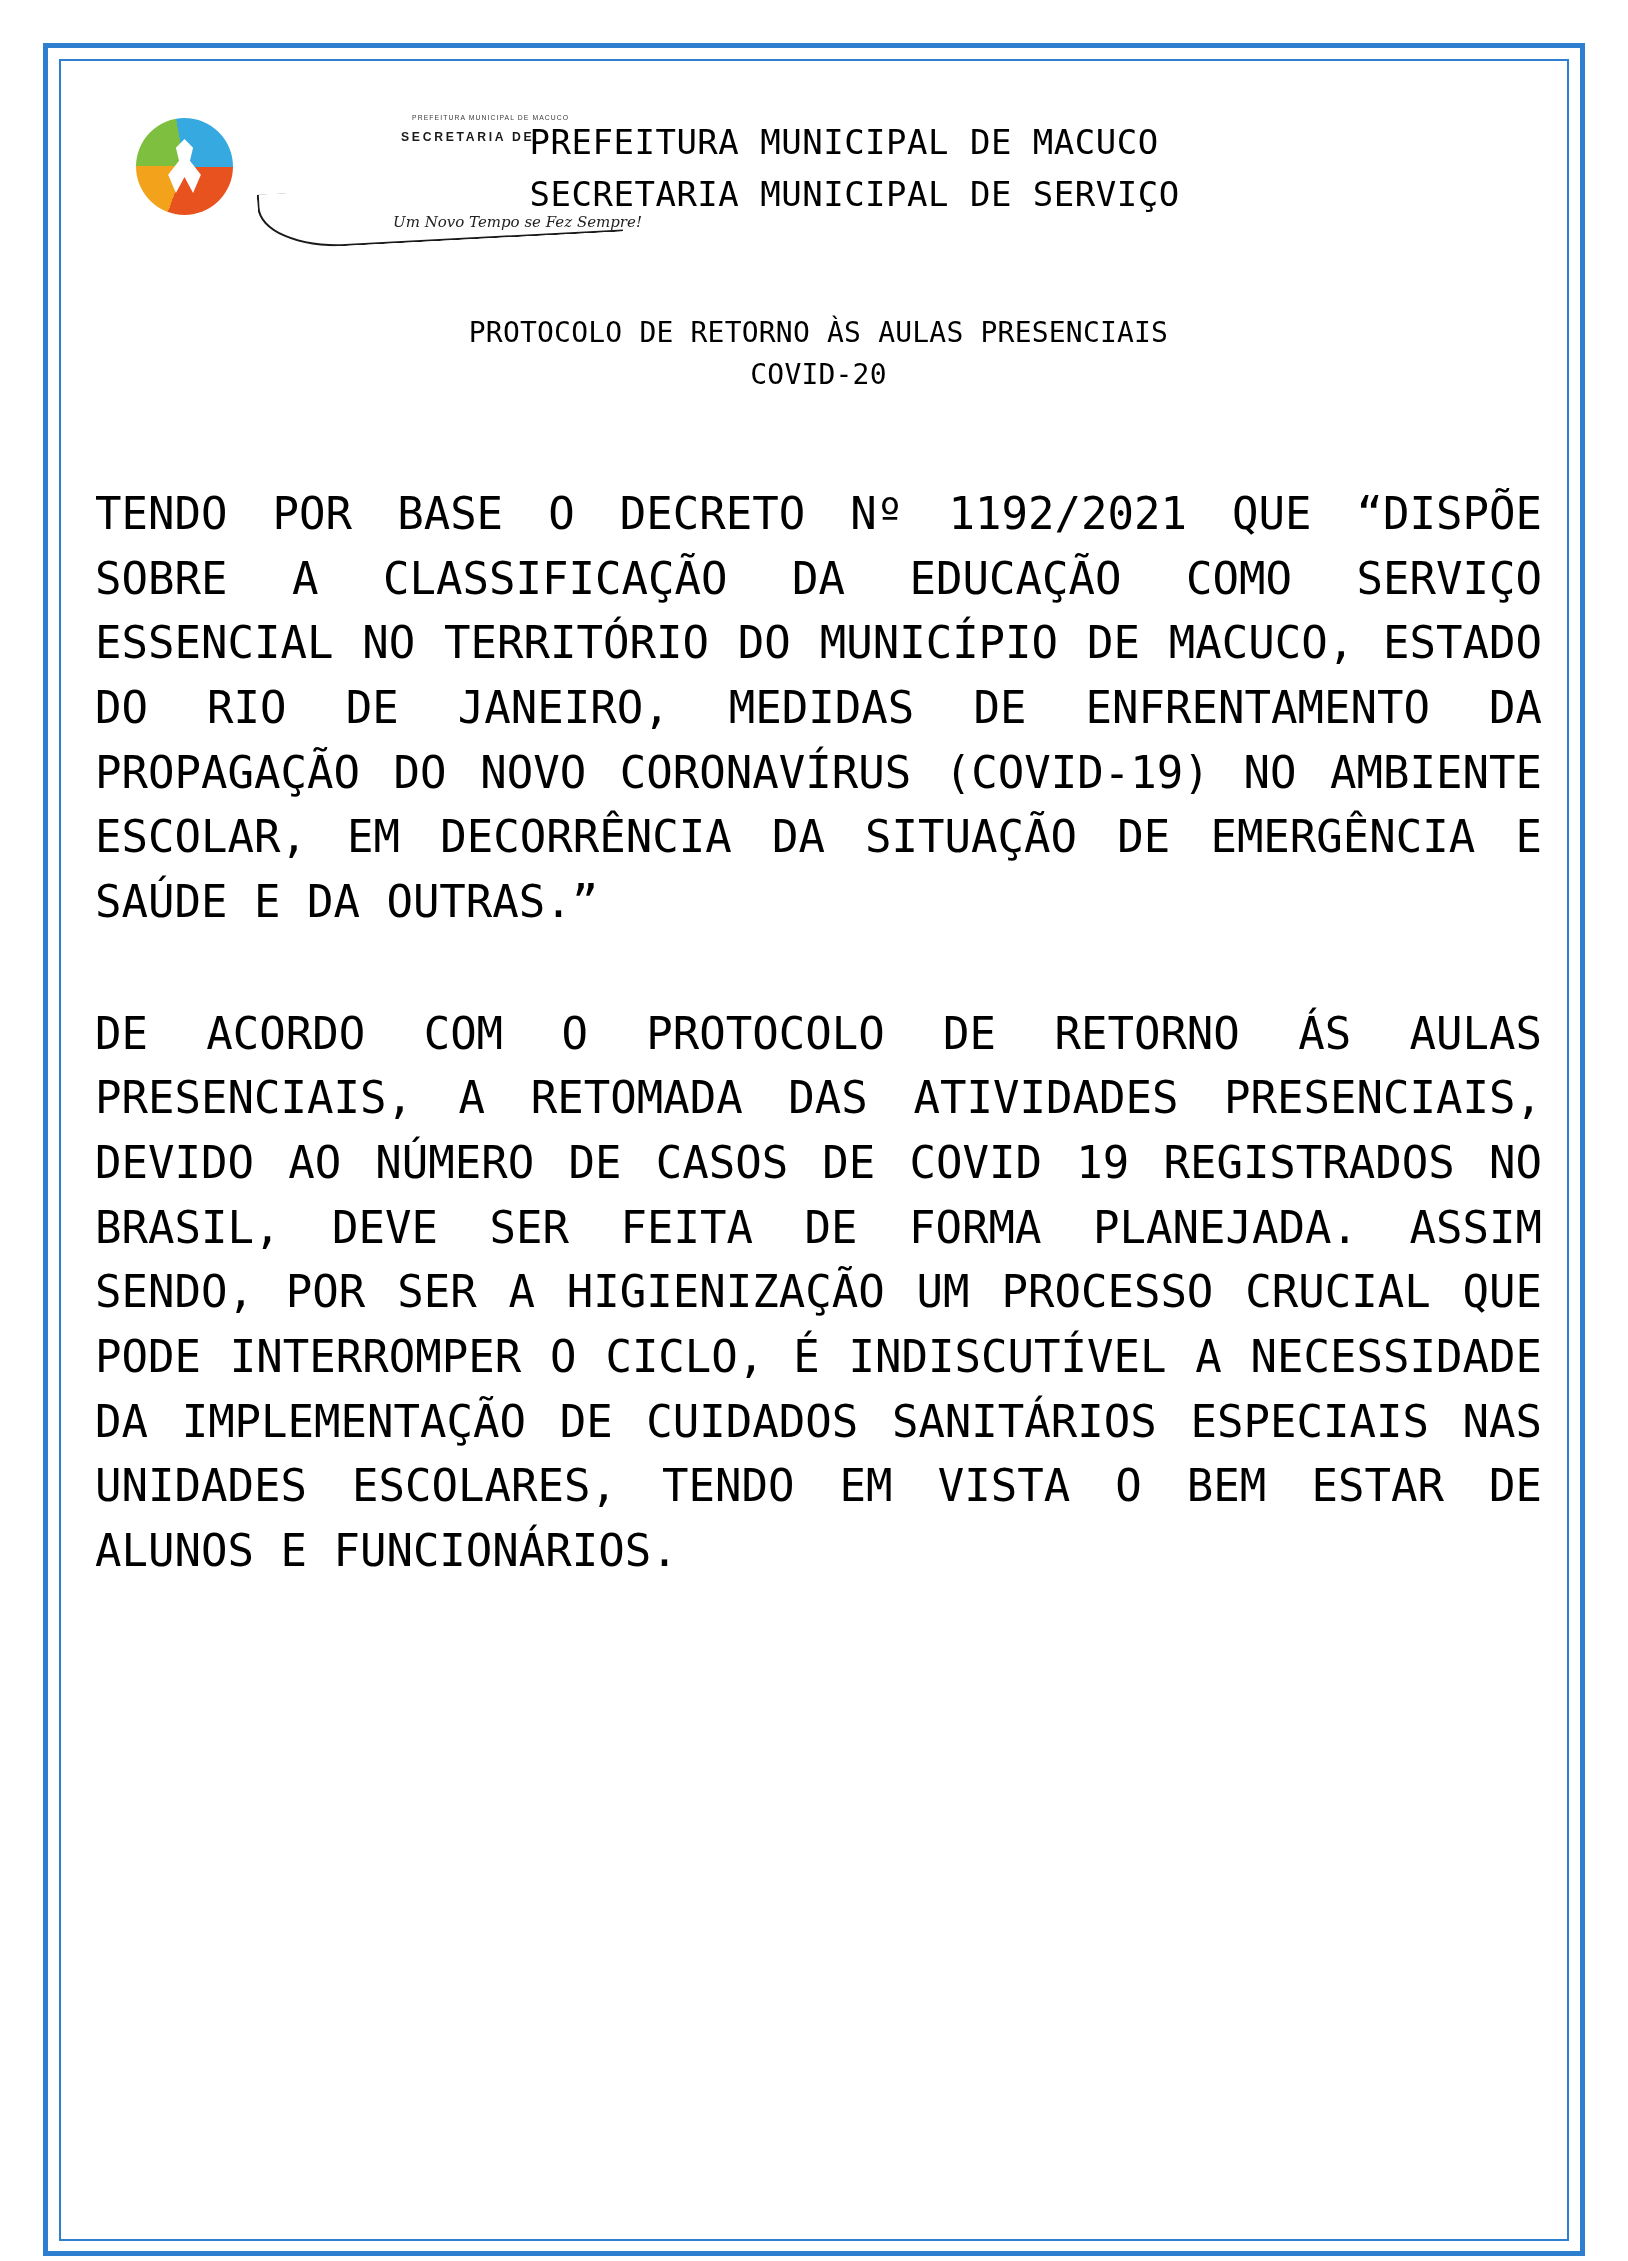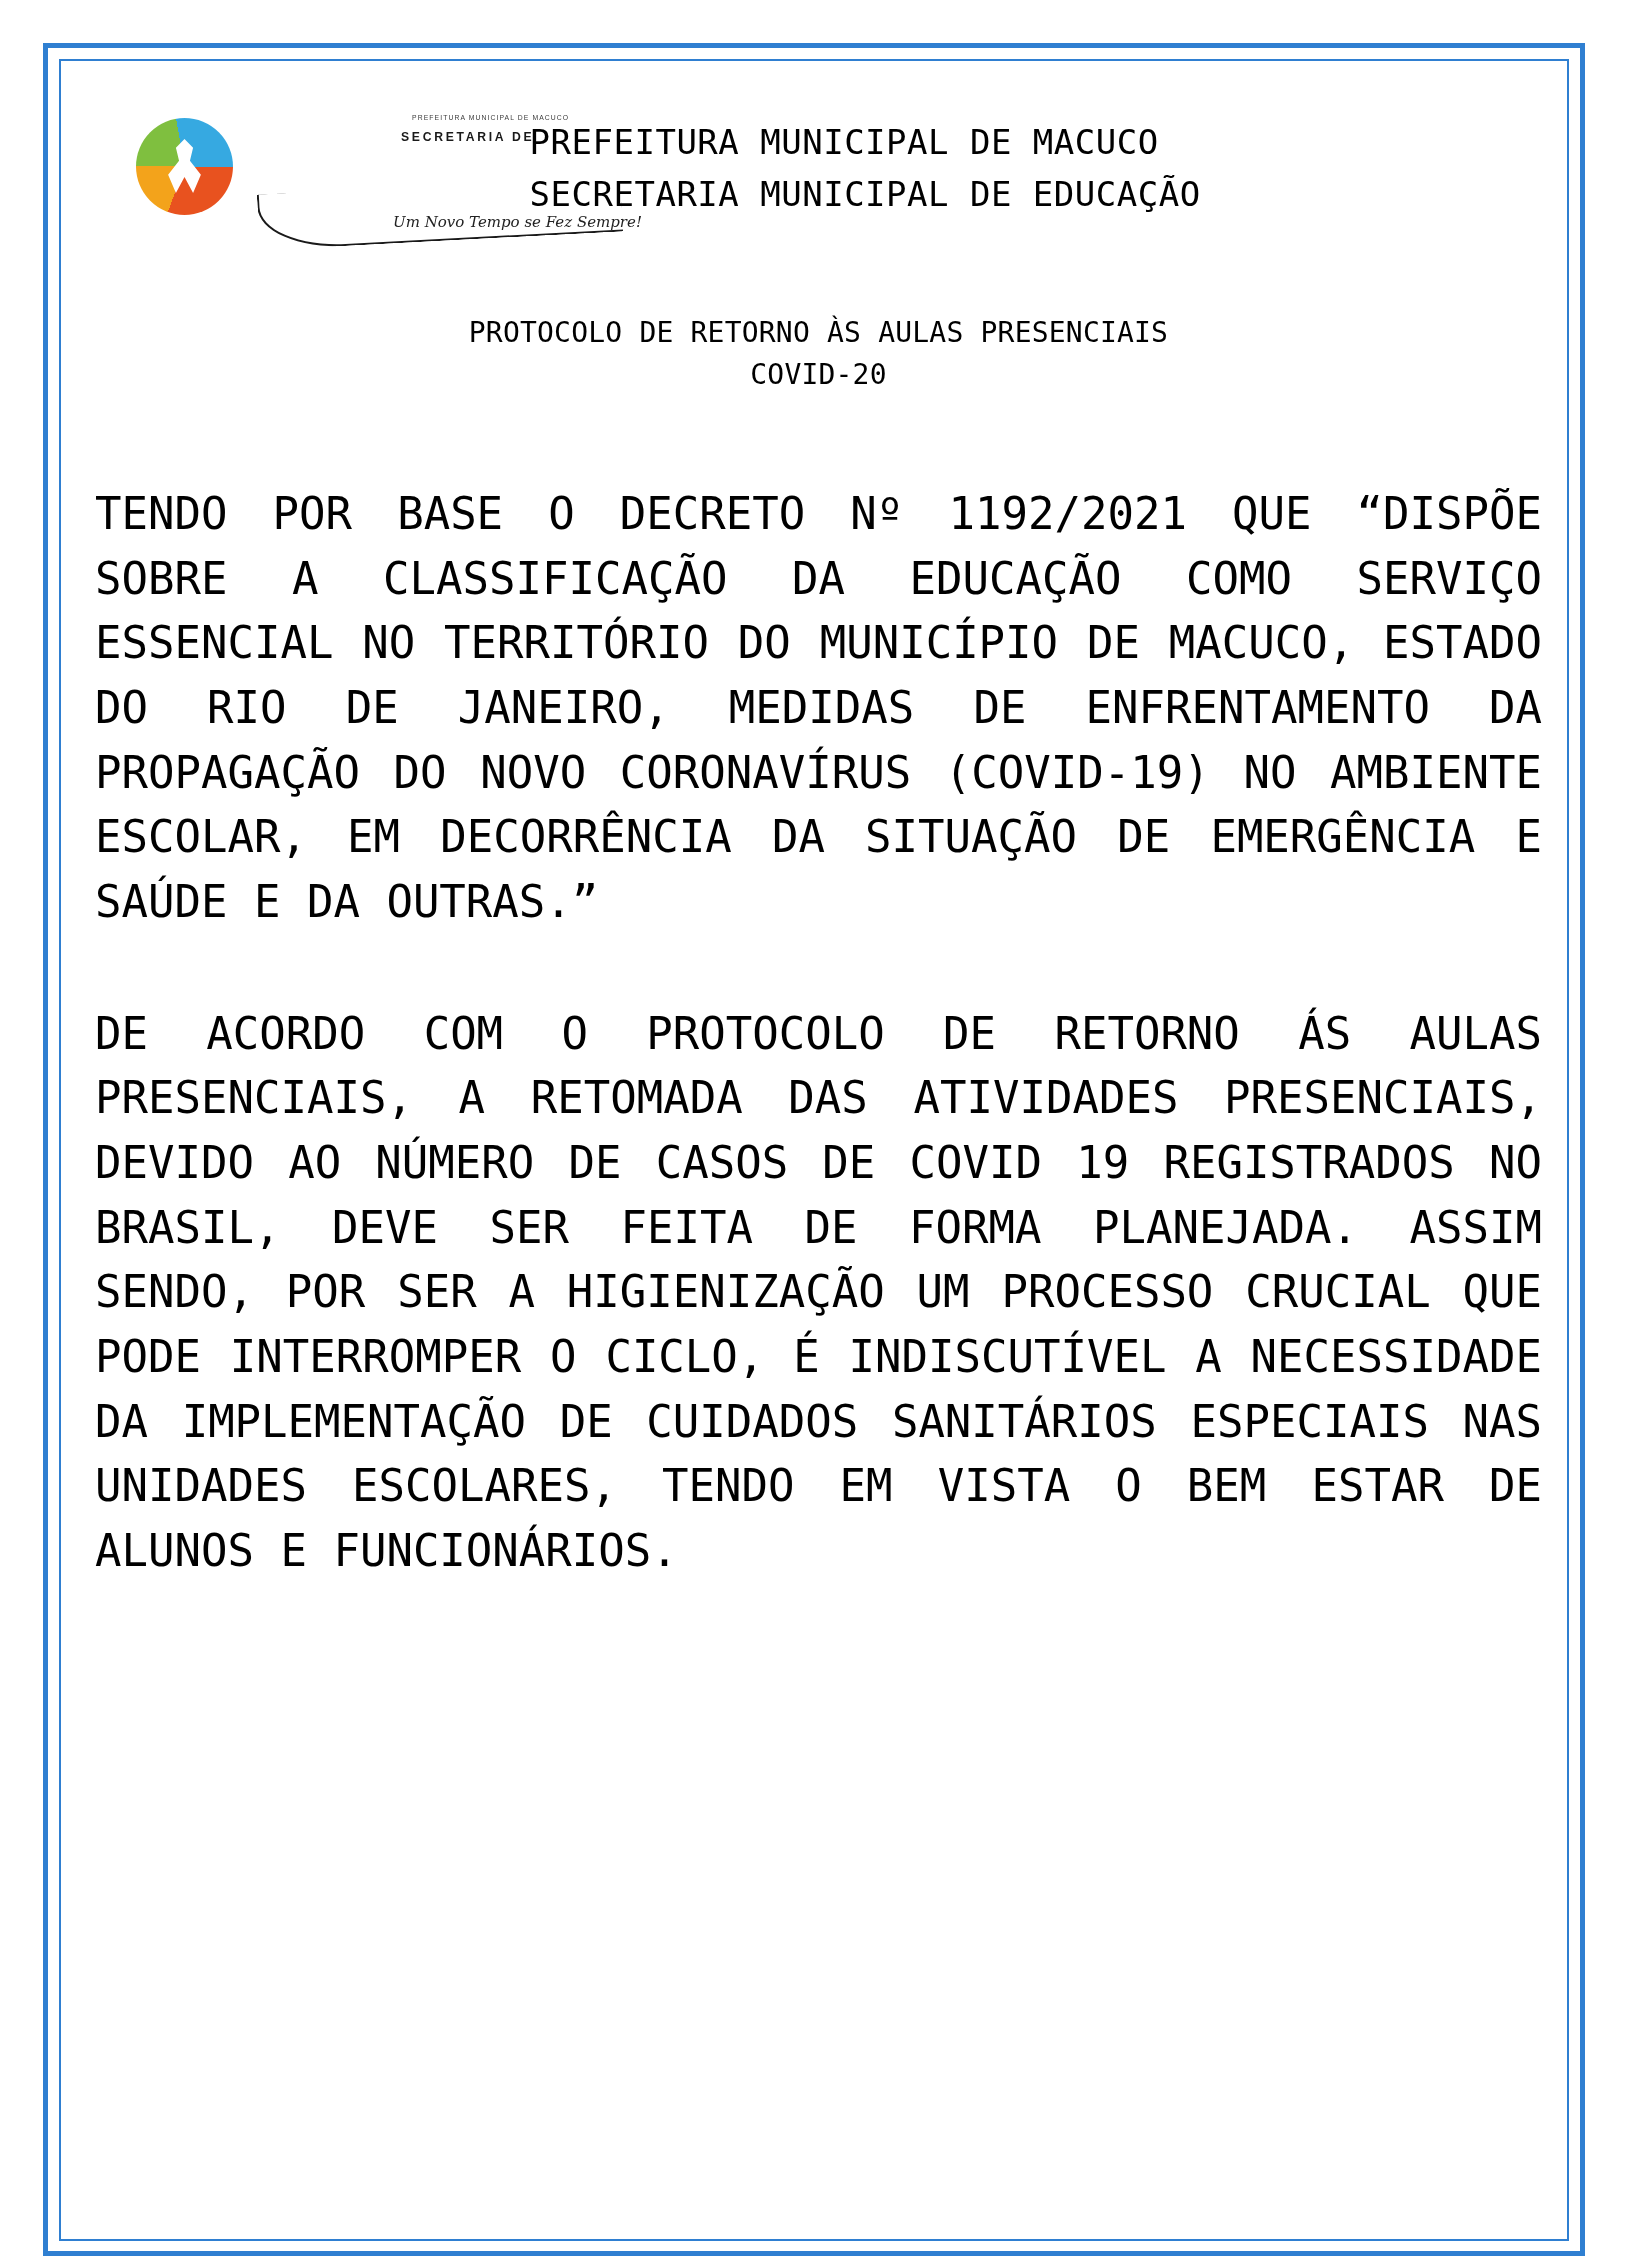--- a/index.html
+++ b/index.html
@@ -201,21 +201,21 @@
       <div class="logo">
         <div class="logo-mark"></div>
         <div class="logo-prefeitura">PREFEITURA MUNICIPAL DE MACUCO</div>
         <div class="logo-secretaria">SECRETARIA DE</div>
         <div class="logo-swirl"></div>
         <div class="logo-tagline">Um Novo Tempo se Fez Sempre!</div>
       </div>
 
       <div class="org-lines">
         <div class="org-line">PREFEITURA MUNICIPAL DE MACUCO</div>
-        <div class="org-line">SECRETARIA MUNICIPAL DE EDUCAÇÃO</div>
+        <div class="org-line">SECRETARIA MUNICIPAL DE SERVIÇO</div>
       </div>
 
     </div>
 
     <div class="doc-title">
       <div>PROTOCOLO DE RETORNO ÀS AULAS PRESENCIAIS</div>
       <div>COVID-20</div>
     </div>
 
     <div class="body-block">

